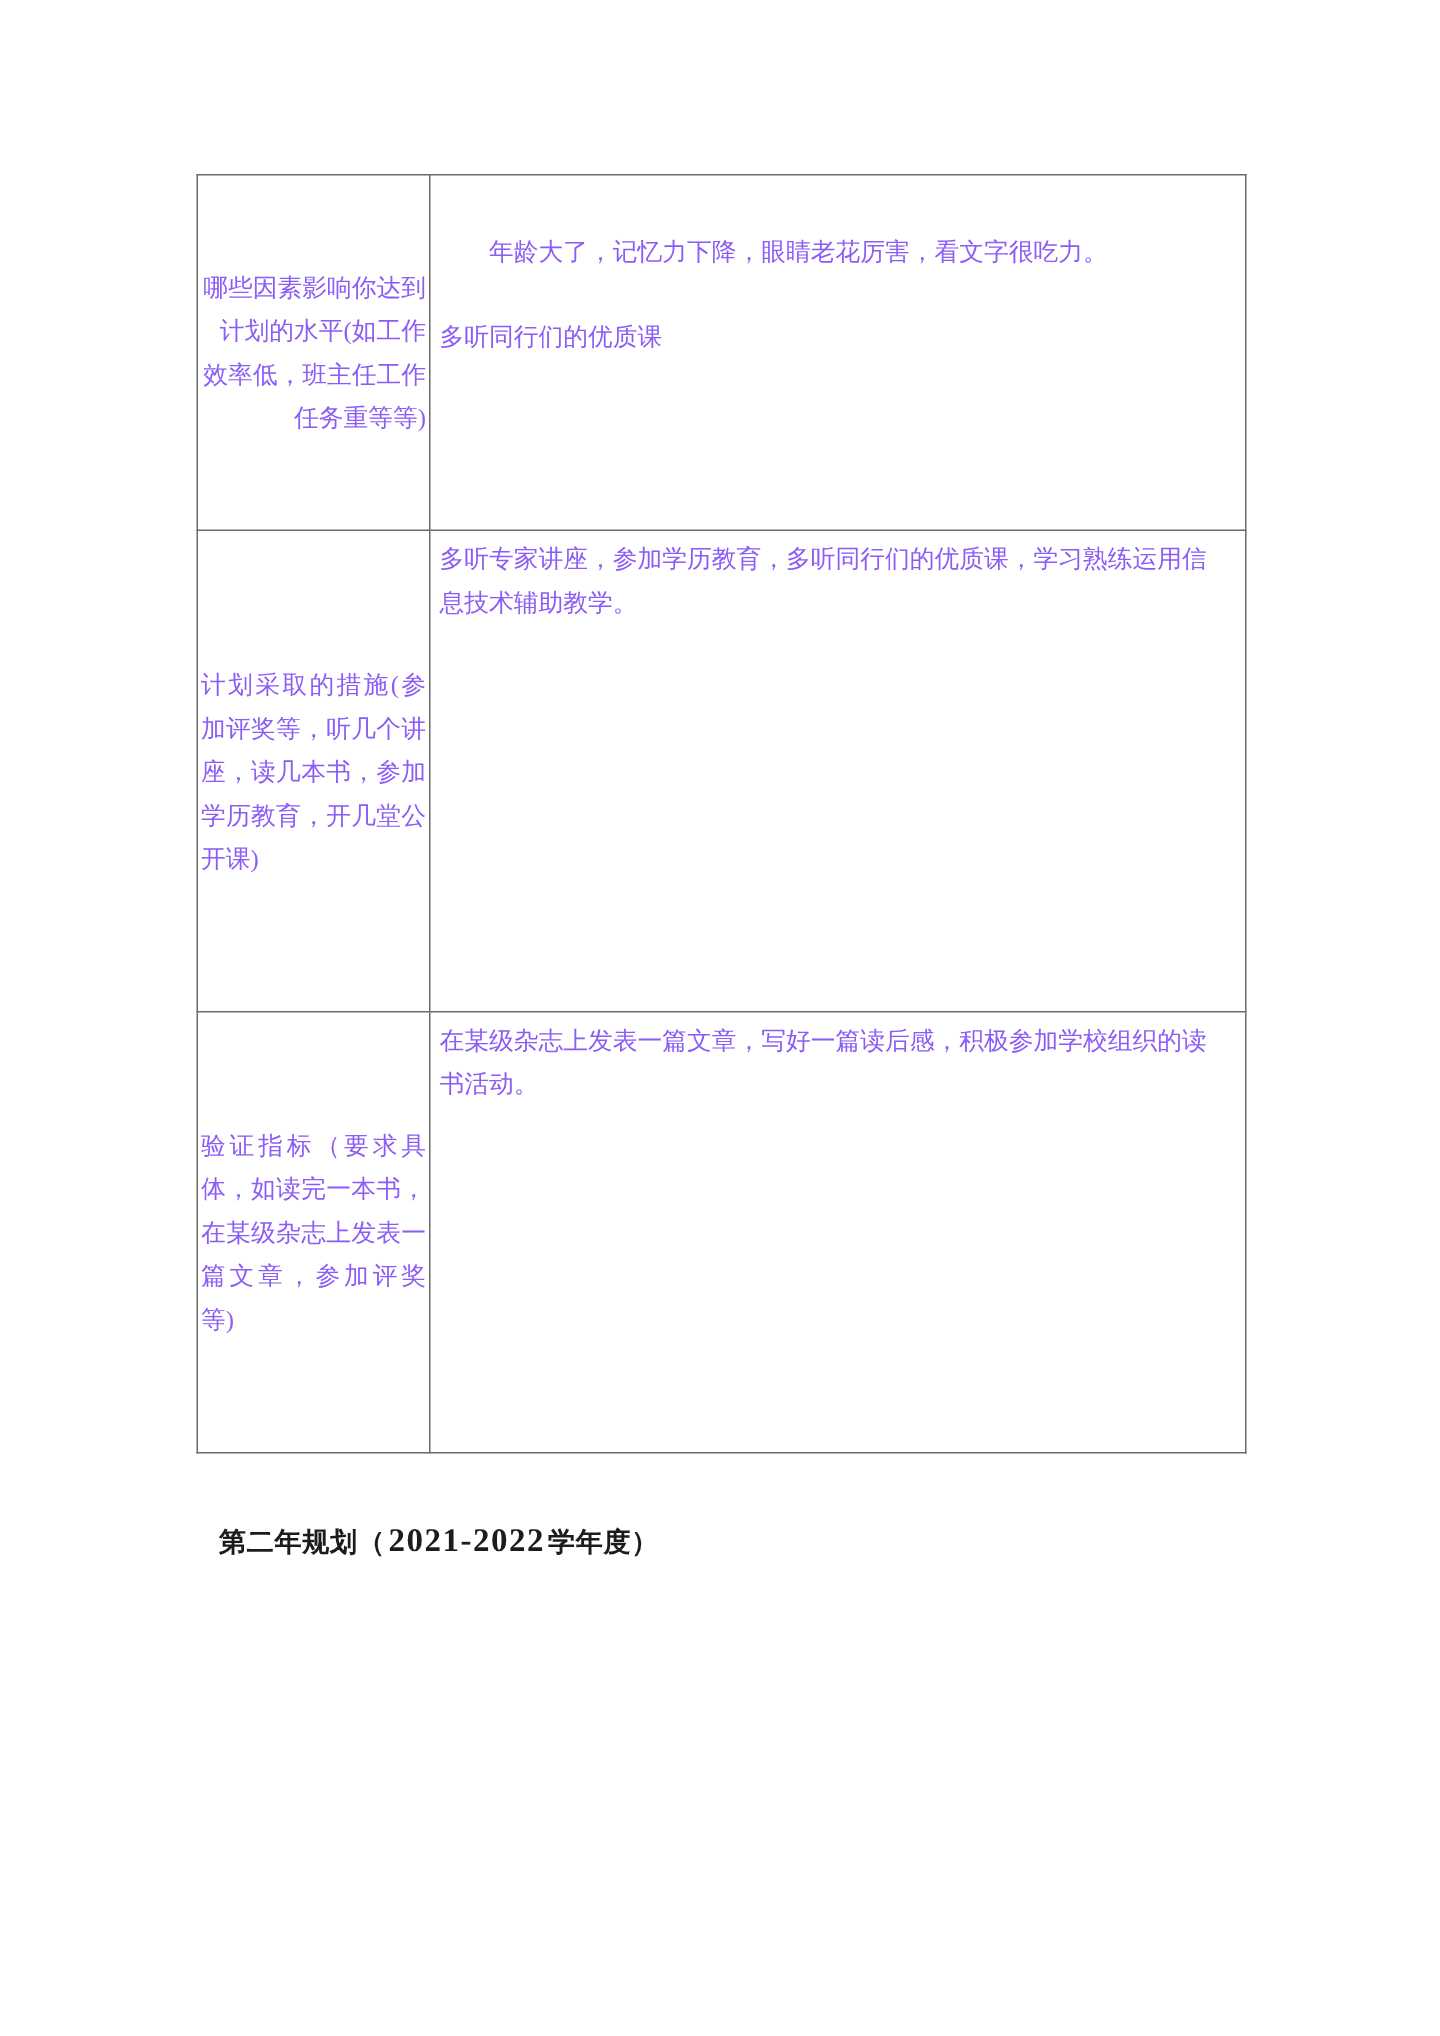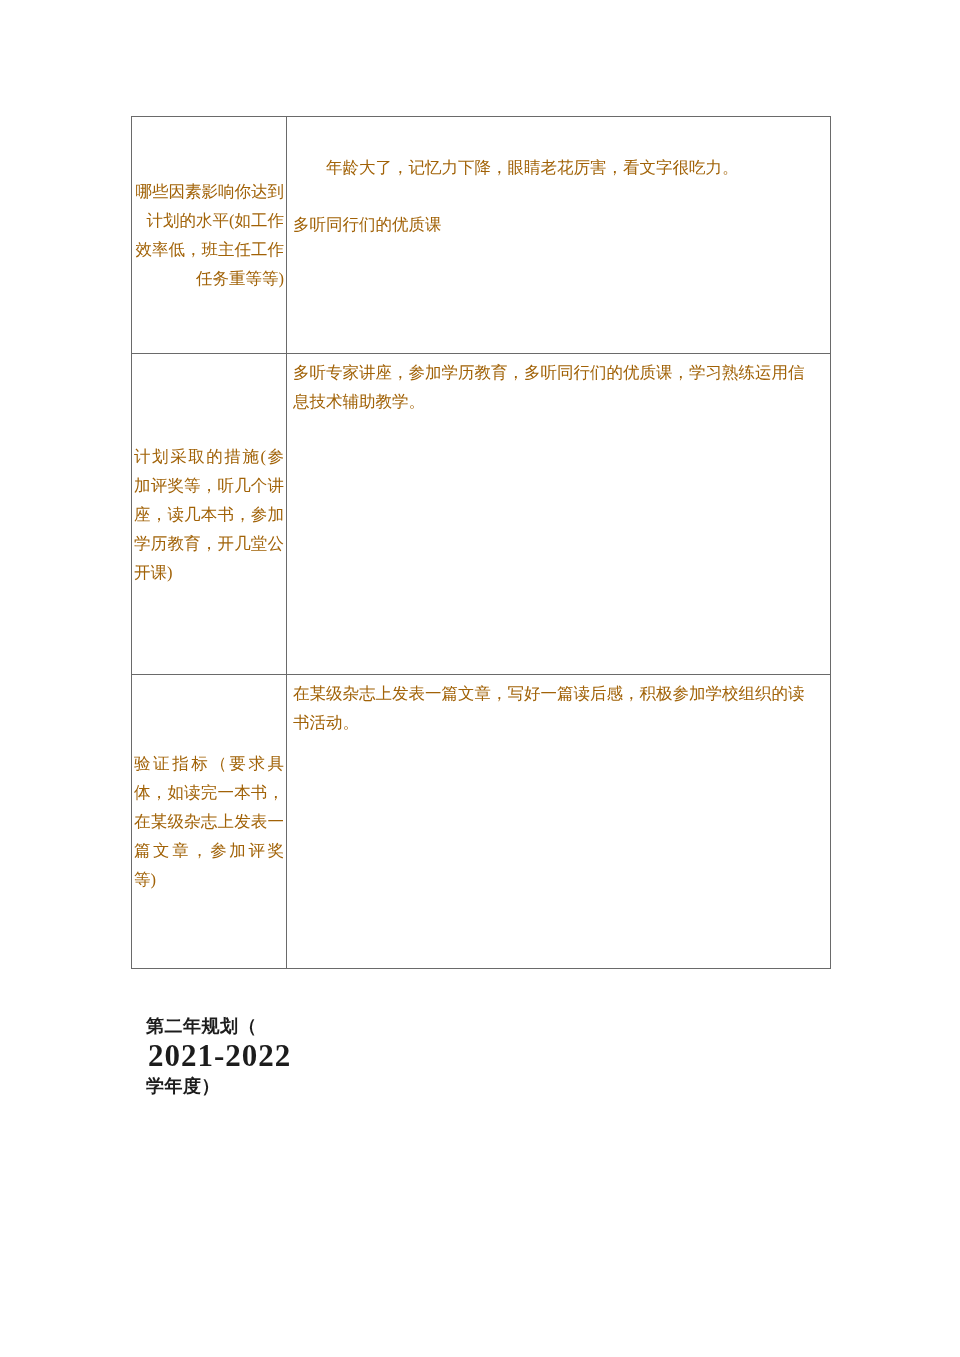--- a/index.html
+++ b/index.html
@@ -18,21 +18,21 @@
   table.doc-table {
     position: absolute;
     left: 131px;
     top: 116px;
     width: 699px;
     border-collapse: collapse;
     table-layout: fixed;
   }
   table.doc-table td {
     border: 1px solid #6a6a6a;
-    color: #a16207;
+    color: #8b5cf6;
     font-size: 16.5px;
     line-height: 29px;
     overflow: hidden;
   }
   td.label-cell {
     width: 155px;
     vertical-align: middle;
     padding: 0 2px;
   }
   td.label-center { text-align: right; }
@@ -52,28 +52,27 @@
   .section-heading {
     position: absolute;
     left: 146px;
     top: 1014px;
     height: 40px;
     display: flex;
     align-items: baseline;
     color: #1c1c1c;
     white-space: nowrap;
     font-weight: 700;
-    flex-direction: column;
   }
   .section-heading .zh {
     font-size: 18px;
     letter-spacing: 0.5px;
   }
   .section-heading .num {
-    font-size: 31px;
+    font-size: 22px;
     letter-spacing: 1px;
     padding: 0 2px;
   }
 </style>
 </head>
 <body>
 
 <div class="page">
 
   <table class="doc-table">

